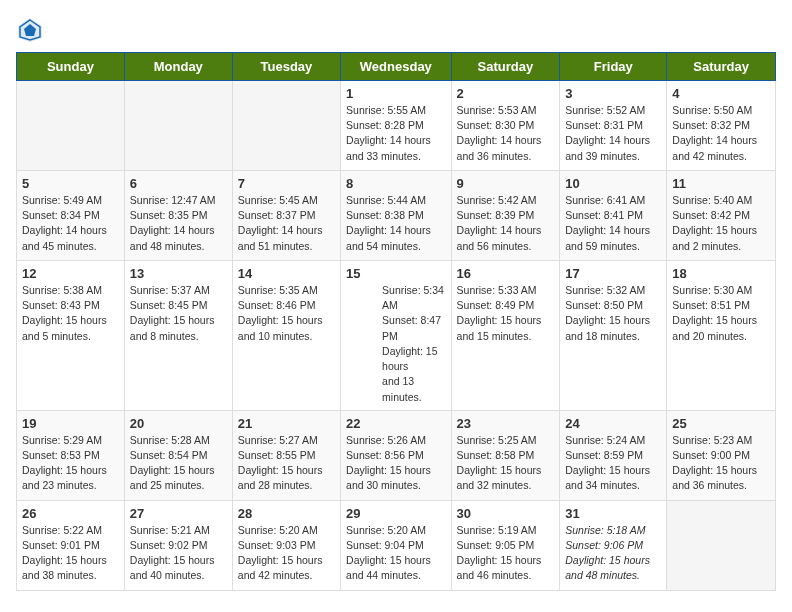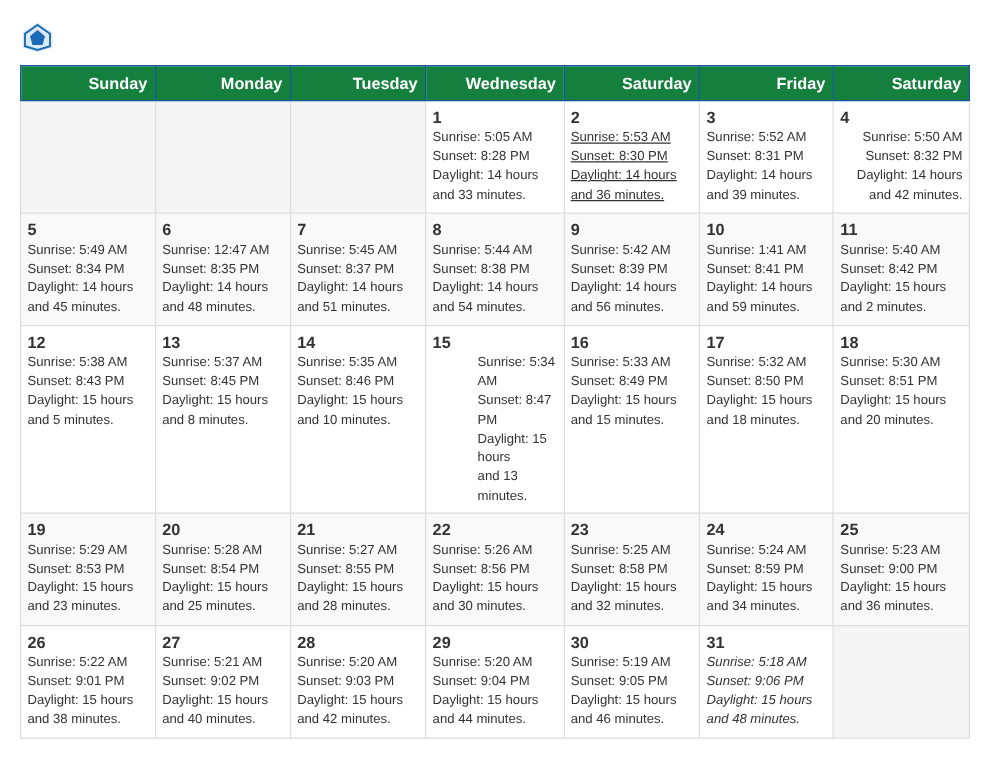--- a/index.html
+++ b/index.html
@@ -47,23 +47,23 @@
     .location {
       font-size: 16px;
       color: #444;
     }
     .calendar {
       width: 100%;
       border-collapse: collapse;
       border: 1px solid #ccc;
     }
     .calendar th {
-      background-color: #15803d;
+      background-color: #4d7c0f;
       color: #fff;
-      text-align: right;
+      text-align: center;
       padding: 6px 6px;
       font-size: 13px;
       font-weight: bold;
       border: 1px solid #1558a0;
     }
     .calendar td {
       vertical-align: top;
       padding: 5px 5px;
       font-size: 11px;
       color: #333;
@@ -122,42 +122,42 @@
         <th>Saturday</th>
       </tr>
   </thead>
   <tbody id="calendar-body">
   <tr>
         <td class="empty-cell"></td>
         <td class="empty-cell"></td>
         <td class="empty-cell"></td>
         <td>
           <span class="day-number">1</span>
-          <div class="day-info" style="white-space: pre-line;">Sunrise: 5:05 AM
+          <div class="day-info" style="white-space: pre-line;">Sunrise: 5:55 AM
 Sunset: 8:28 PM
 Daylight: 14 hours
 and 33 minutes.</div>
         </td>
         <td>
           <span class="day-number">2</span>
-          <div class="day-info" style="white-space: pre-line; text-decoration: underline;">Sunrise: 5:53 AM
+          <div class="day-info" style="white-space: pre-line;">Sunrise: 5:53 AM
 Sunset: 8:30 PM
 Daylight: 14 hours
 and 36 minutes.</div>
         </td>
         <td>
           <span class="day-number">3</span>
           <div class="day-info" style="white-space: pre-line;">Sunrise: 5:52 AM
 Sunset: 8:31 PM
 Daylight: 14 hours
 and 39 minutes.</div>
         </td>
         <td>
           <span class="day-number">4</span>
-          <div class="day-info" style="white-space: pre-line; text-align: right;">Sunrise: 5:50 AM
+          <div class="day-info" style="white-space: pre-line;">Sunrise: 5:50 AM
 Sunset: 8:32 PM
 Daylight: 14 hours
 and 42 minutes.</div>
         </td>
       </tr>
       <tr>
         <td>
           <span class="day-number">5</span>
           <div class="day-info" style="white-space: pre-line;">Sunrise: 5:49 AM
 Sunset: 8:34 PM
@@ -187,21 +187,21 @@
         </td>
         <td>
           <span class="day-number">9</span>
           <div class="day-info" style="white-space: pre-line;">Sunrise: 5:42 AM
 Sunset: 8:39 PM
 Daylight: 14 hours
 and 56 minutes.</div>
         </td>
         <td>
           <span class="day-number">10</span>
-          <div class="day-info" style="white-space: pre-line;">Sunrise: 1:41 AM
+          <div class="day-info" style="white-space: pre-line;">Sunrise: 6:41 AM
 Sunset: 8:41 PM
 Daylight: 14 hours
 and 59 minutes.</div>
         </td>
         <td>
           <span class="day-number">11</span>
           <div class="day-info" style="white-space: pre-line;">Sunrise: 5:40 AM
 Sunset: 8:42 PM
 Daylight: 15 hours
 and 2 minutes.</div>

